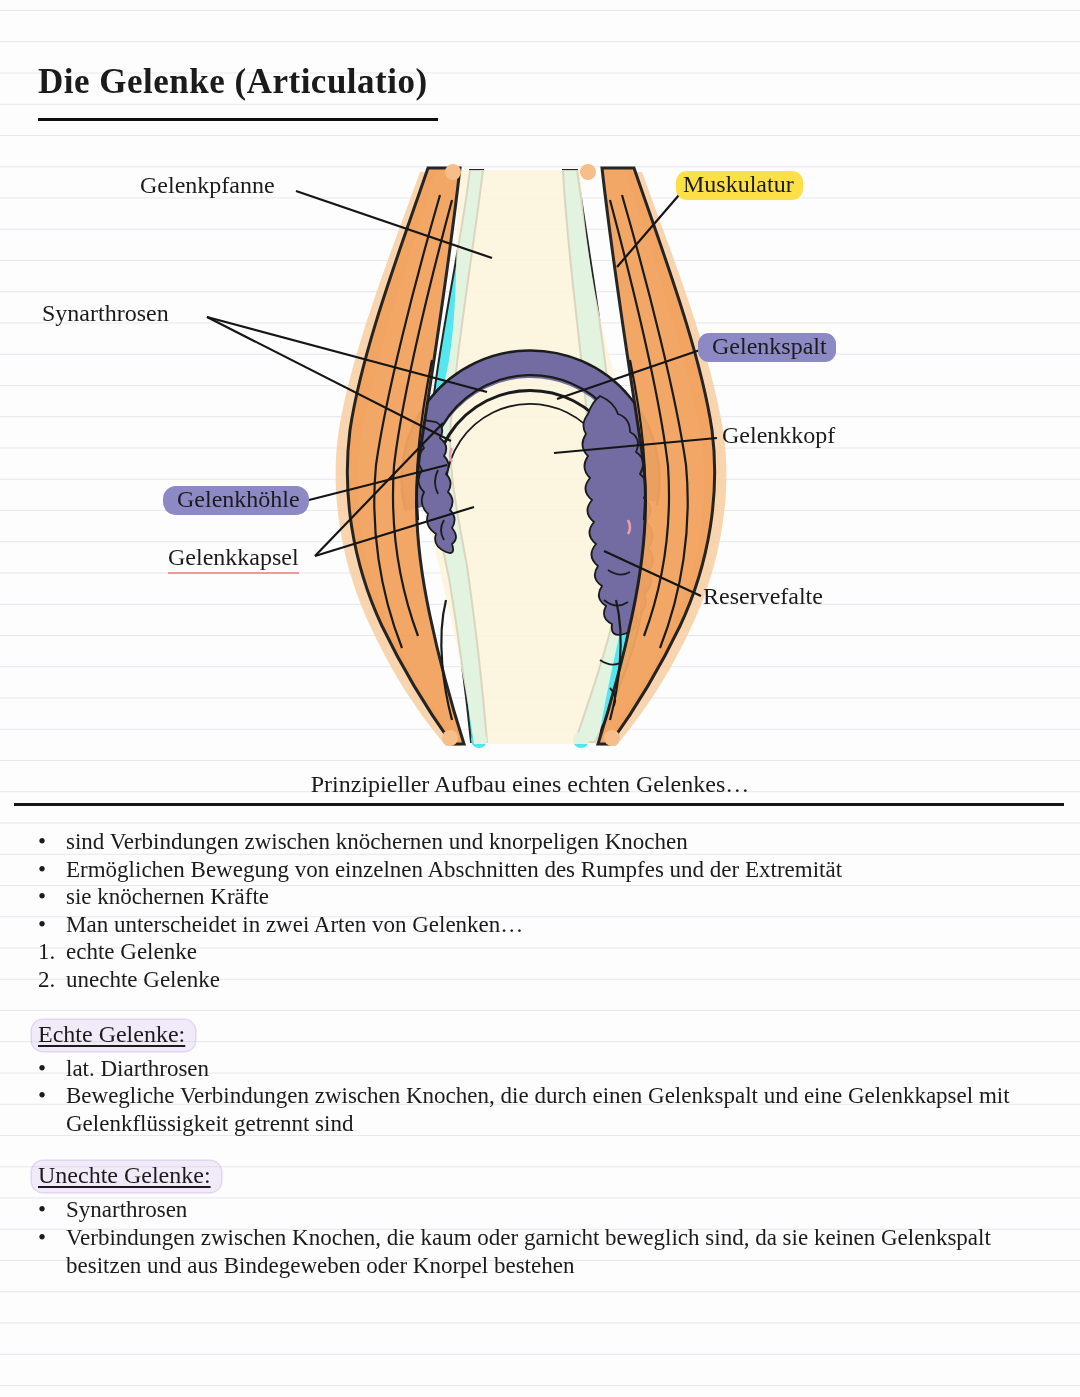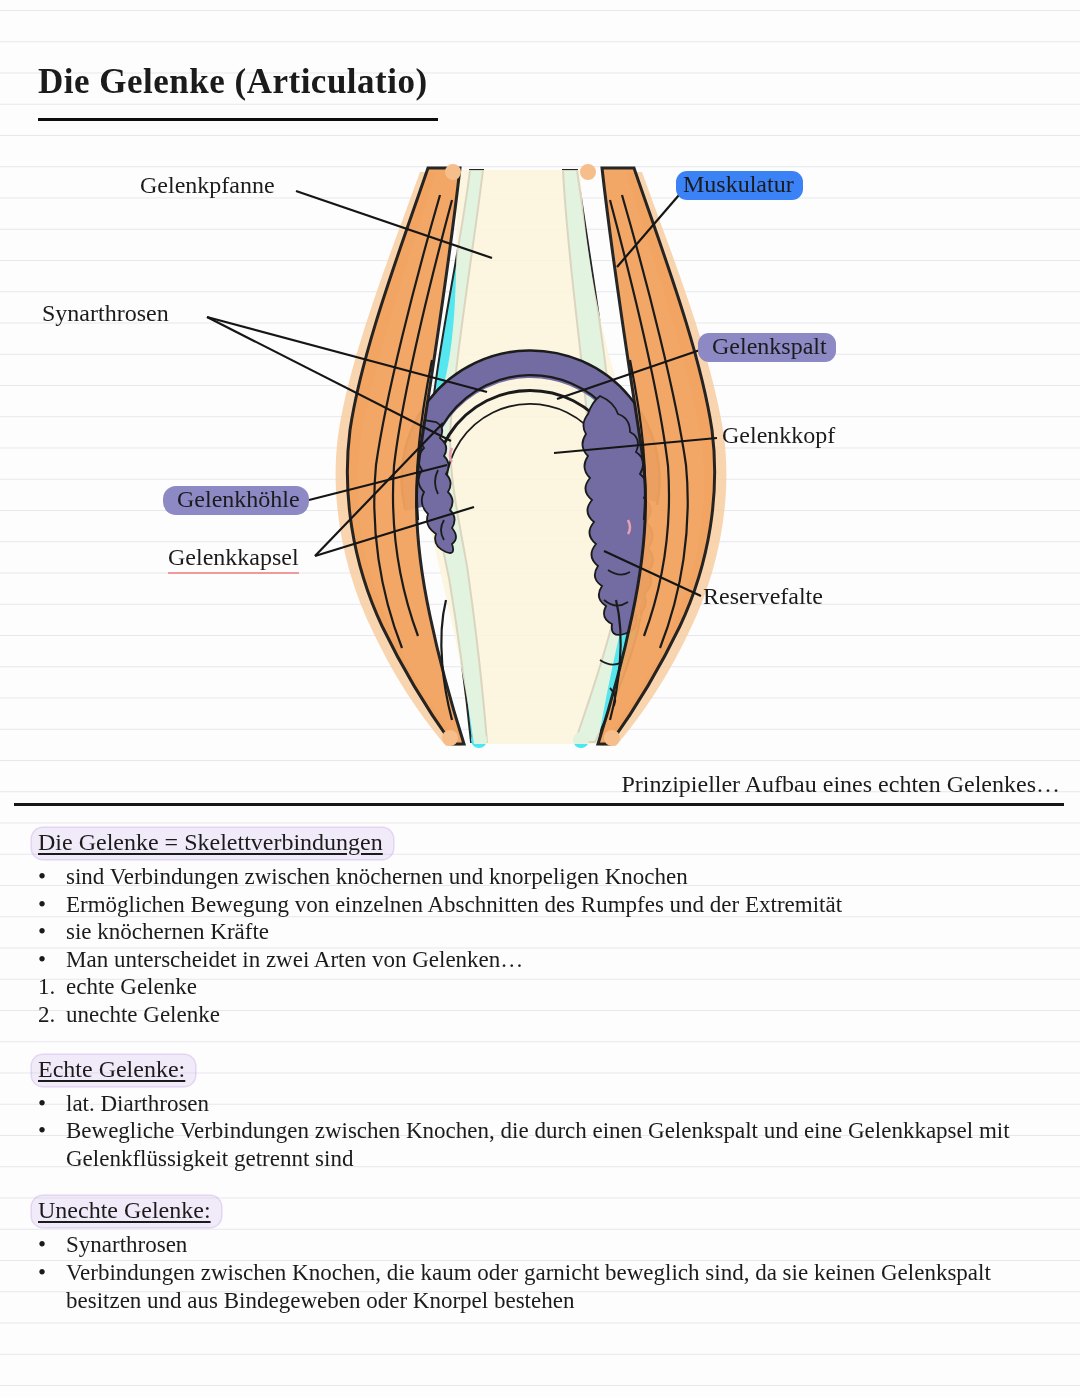--- a/index.html
+++ b/index.html
@@ -11,35 +11,35 @@
     background-size:100% 31.25px;background-position:0 10px;
   }
   
   .page-title{
     position:absolute;left:38px;top:62px;font-size:35px;font-weight:bold;
     letter-spacing:.5px;border-bottom:3.5px solid #0e0e0e;padding:0 10px 16px 0;
     display:inline-block;white-space:nowrap;font-family:Liberation Serif, serif;
   }
   
   .dg-label{position:absolute;font-size:24px;white-space:nowrap;z-index:5;}
-  .pill-orange{background:#3b82f6;border-radius:11px;padding:0 9px 2px 7px;}
+  .pill-orange{background:#fde047;border-radius:11px;padding:0 9px 2px 7px;}
   .pill-purple{background:#8d89c5;border-radius:11px;padding:0 9px 2px 14px;}
   .red-underline{border-bottom:2.2px solid #f09a9a;padding-bottom:1px;}
   #lbl-pfanne{left:140px;top:172px;}
   #lbl-muskulatur{left:676px;top:171px;}
   #lbl-knorpel{left:42px;top:300px;}
   #lbl-spalt{left:698px;top:333px;}
   #lbl-kopf{left:722px;top:422px;}
   #lbl-hoehle{left:163px;top:486px;border-radius:13px;}
   #lbl-kapsel{left:168px;top:544px;}
   #lbl-reservefalte{left:703px;top:583px;}
   
   #joint-svg{position:absolute;left:0;top:158px;z-index:2;}
   
-  .caption{position:absolute;top:771px;left:0;width:1060px;text-align:right;font-size:24px;}
+  .caption{position:absolute;top:771px;left:0;width:1060px;text-align:center;font-size:24px;}
   .divider{position:absolute;top:803px;left:14px;right:16px;border-top:3px solid #161616;}
   
   .content{position:absolute;top:824px;left:38px;width:1012px;font-size:23px;}
   .section{margin:0;}
   .sec-1{margin-top:4px;}
   .sec-2{margin-top:26px;}
   .sec-3{margin-top:24px;}
   .sec-heading{
     display:inline-block;font-size:24px;
     background:rgba(206,178,236,.25);box-shadow:0 0 0 1.5px rgba(187,152,226,.40);
@@ -135,21 +135,20 @@
 <div class="dg-label pill-purple" id="lbl-hoehle">Gelenkhöhle</div>
 <div class="dg-label red-underline" id="lbl-kapsel">Gelenkkapsel</div>
 <div class="dg-label" id="lbl-reservefalte">Reservefalte</div>
 
 <div class="caption">Prinzipieller Aufbau eines echten Gelenkes…</div>
 <div class="divider"></div>
 
 <div class="content">
 
   <div class="section sec-1">
-    <div class="sec-heading">Die Gelenke = Skelettverbindungen</div>
     <div class="row">
       <span class="marker">•</span>
       <span class="row-text">sind Verbindungen zwischen knöchernen und knorpeligen Knochen</span>
     </div>
     <div class="row">
       <span class="marker">•</span>
       <span class="row-text">Ermöglichen Bewegung von einzelnen Abschnitten des Rumpfes und der Extremität</span>
     </div>
     <div class="row">
       <span class="marker">•</span>

